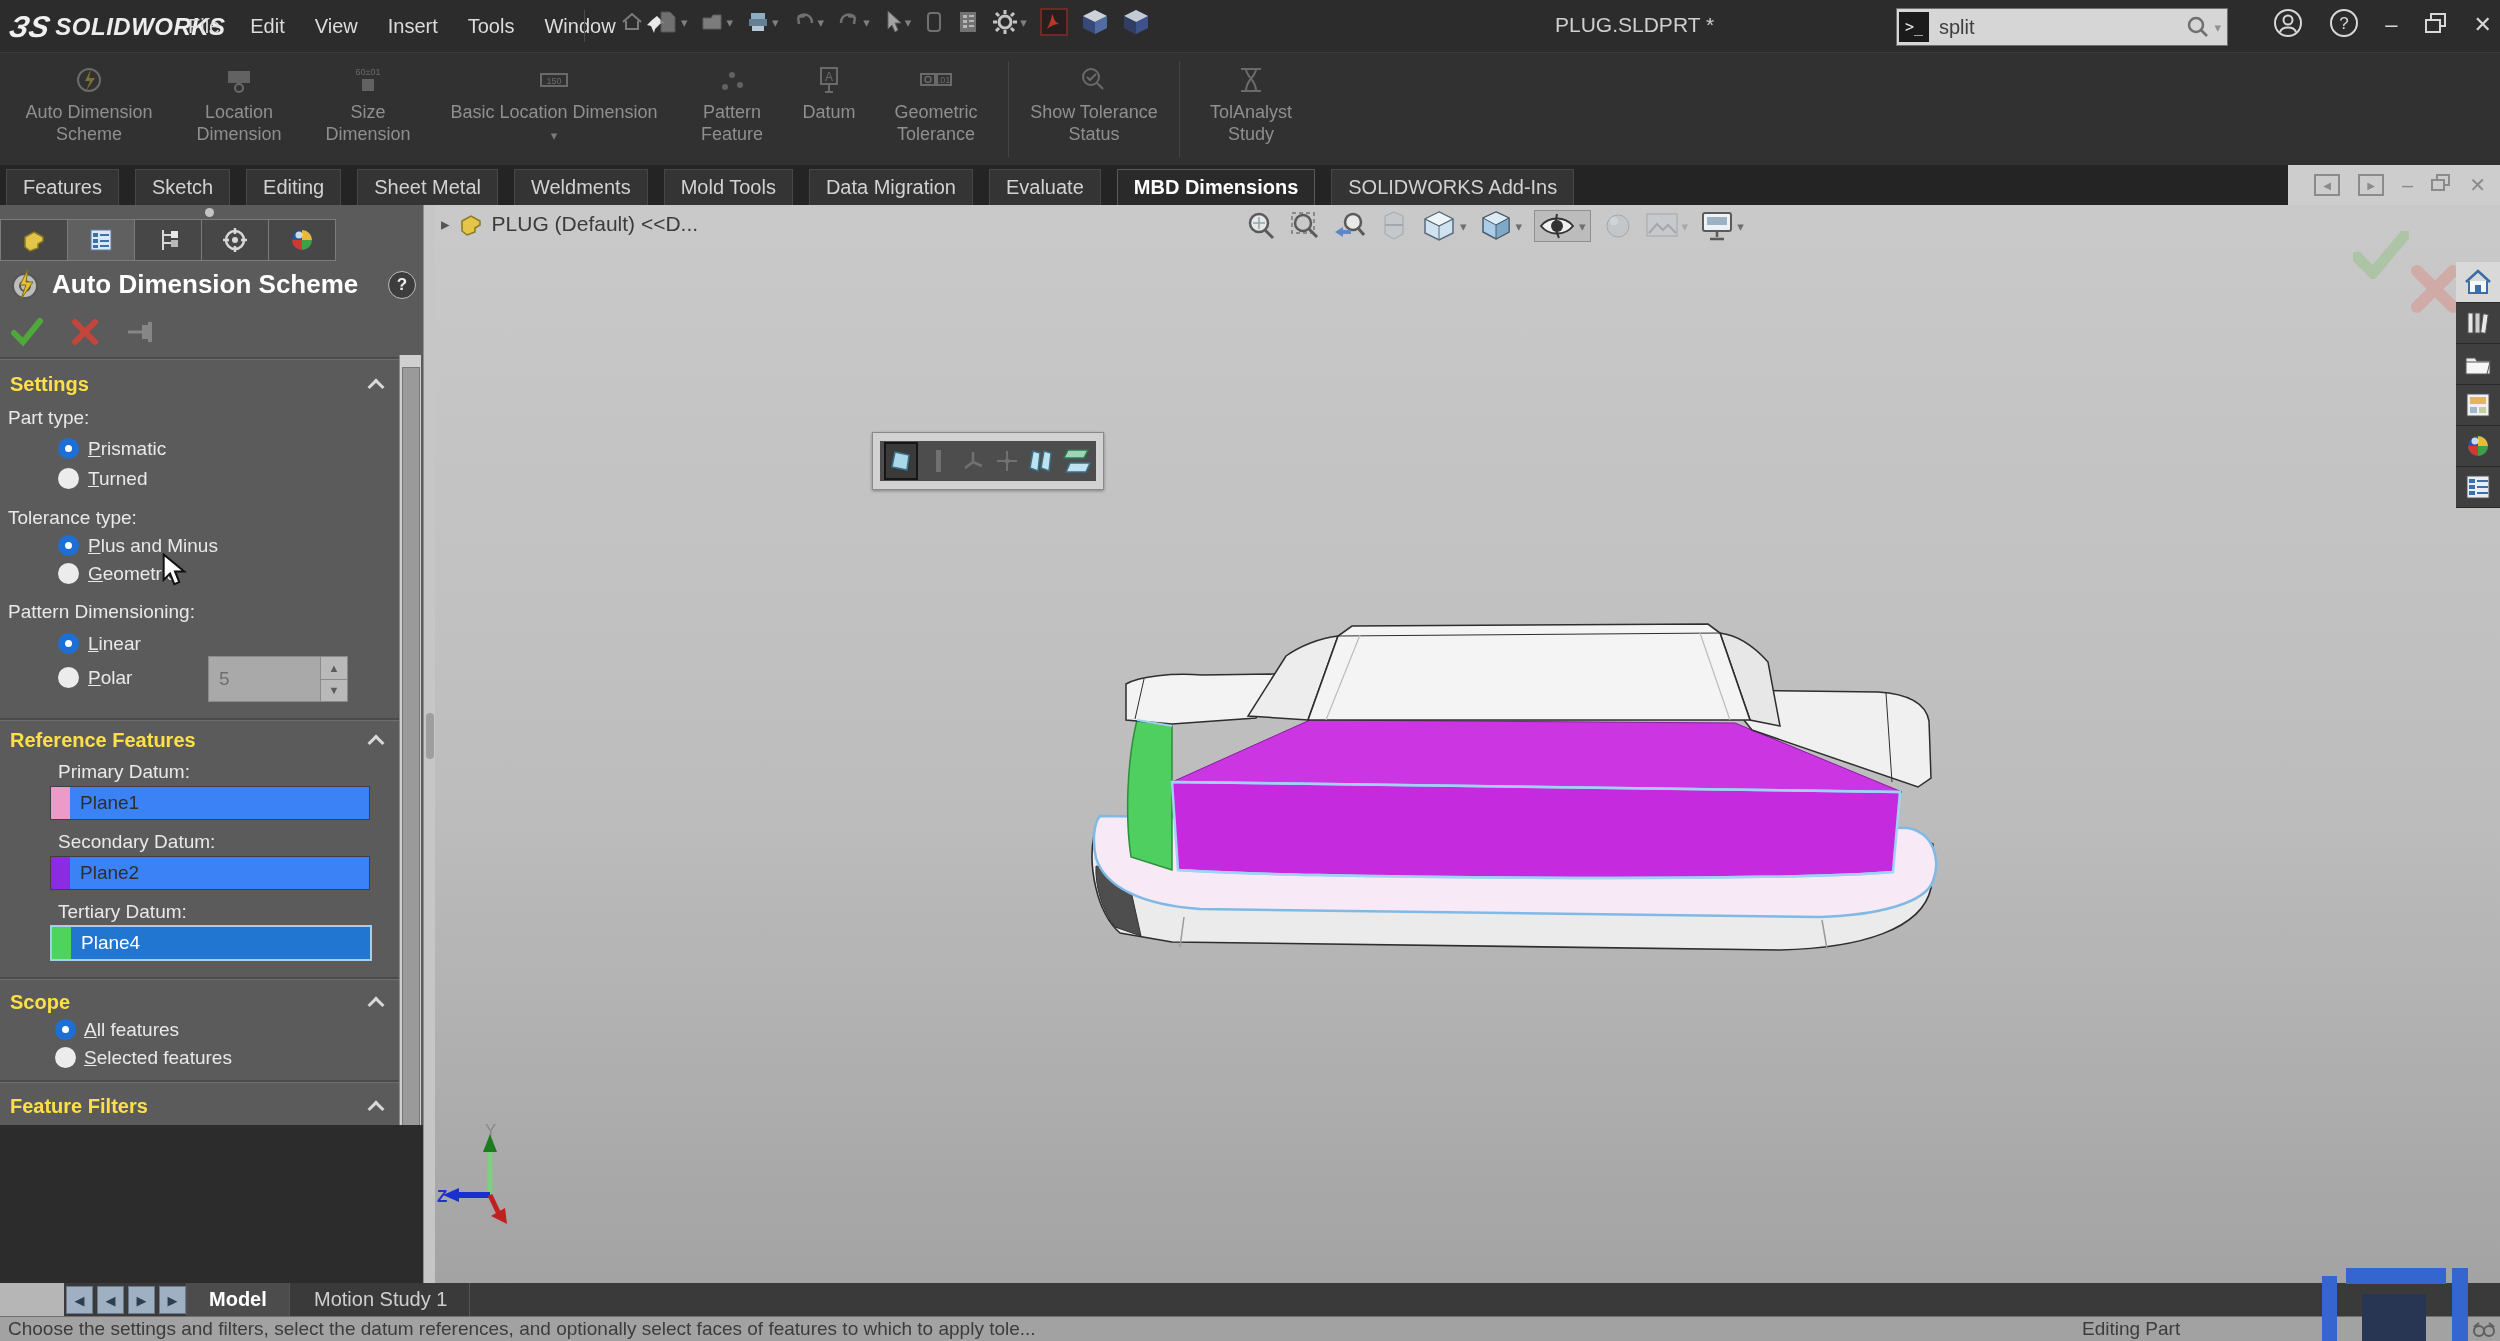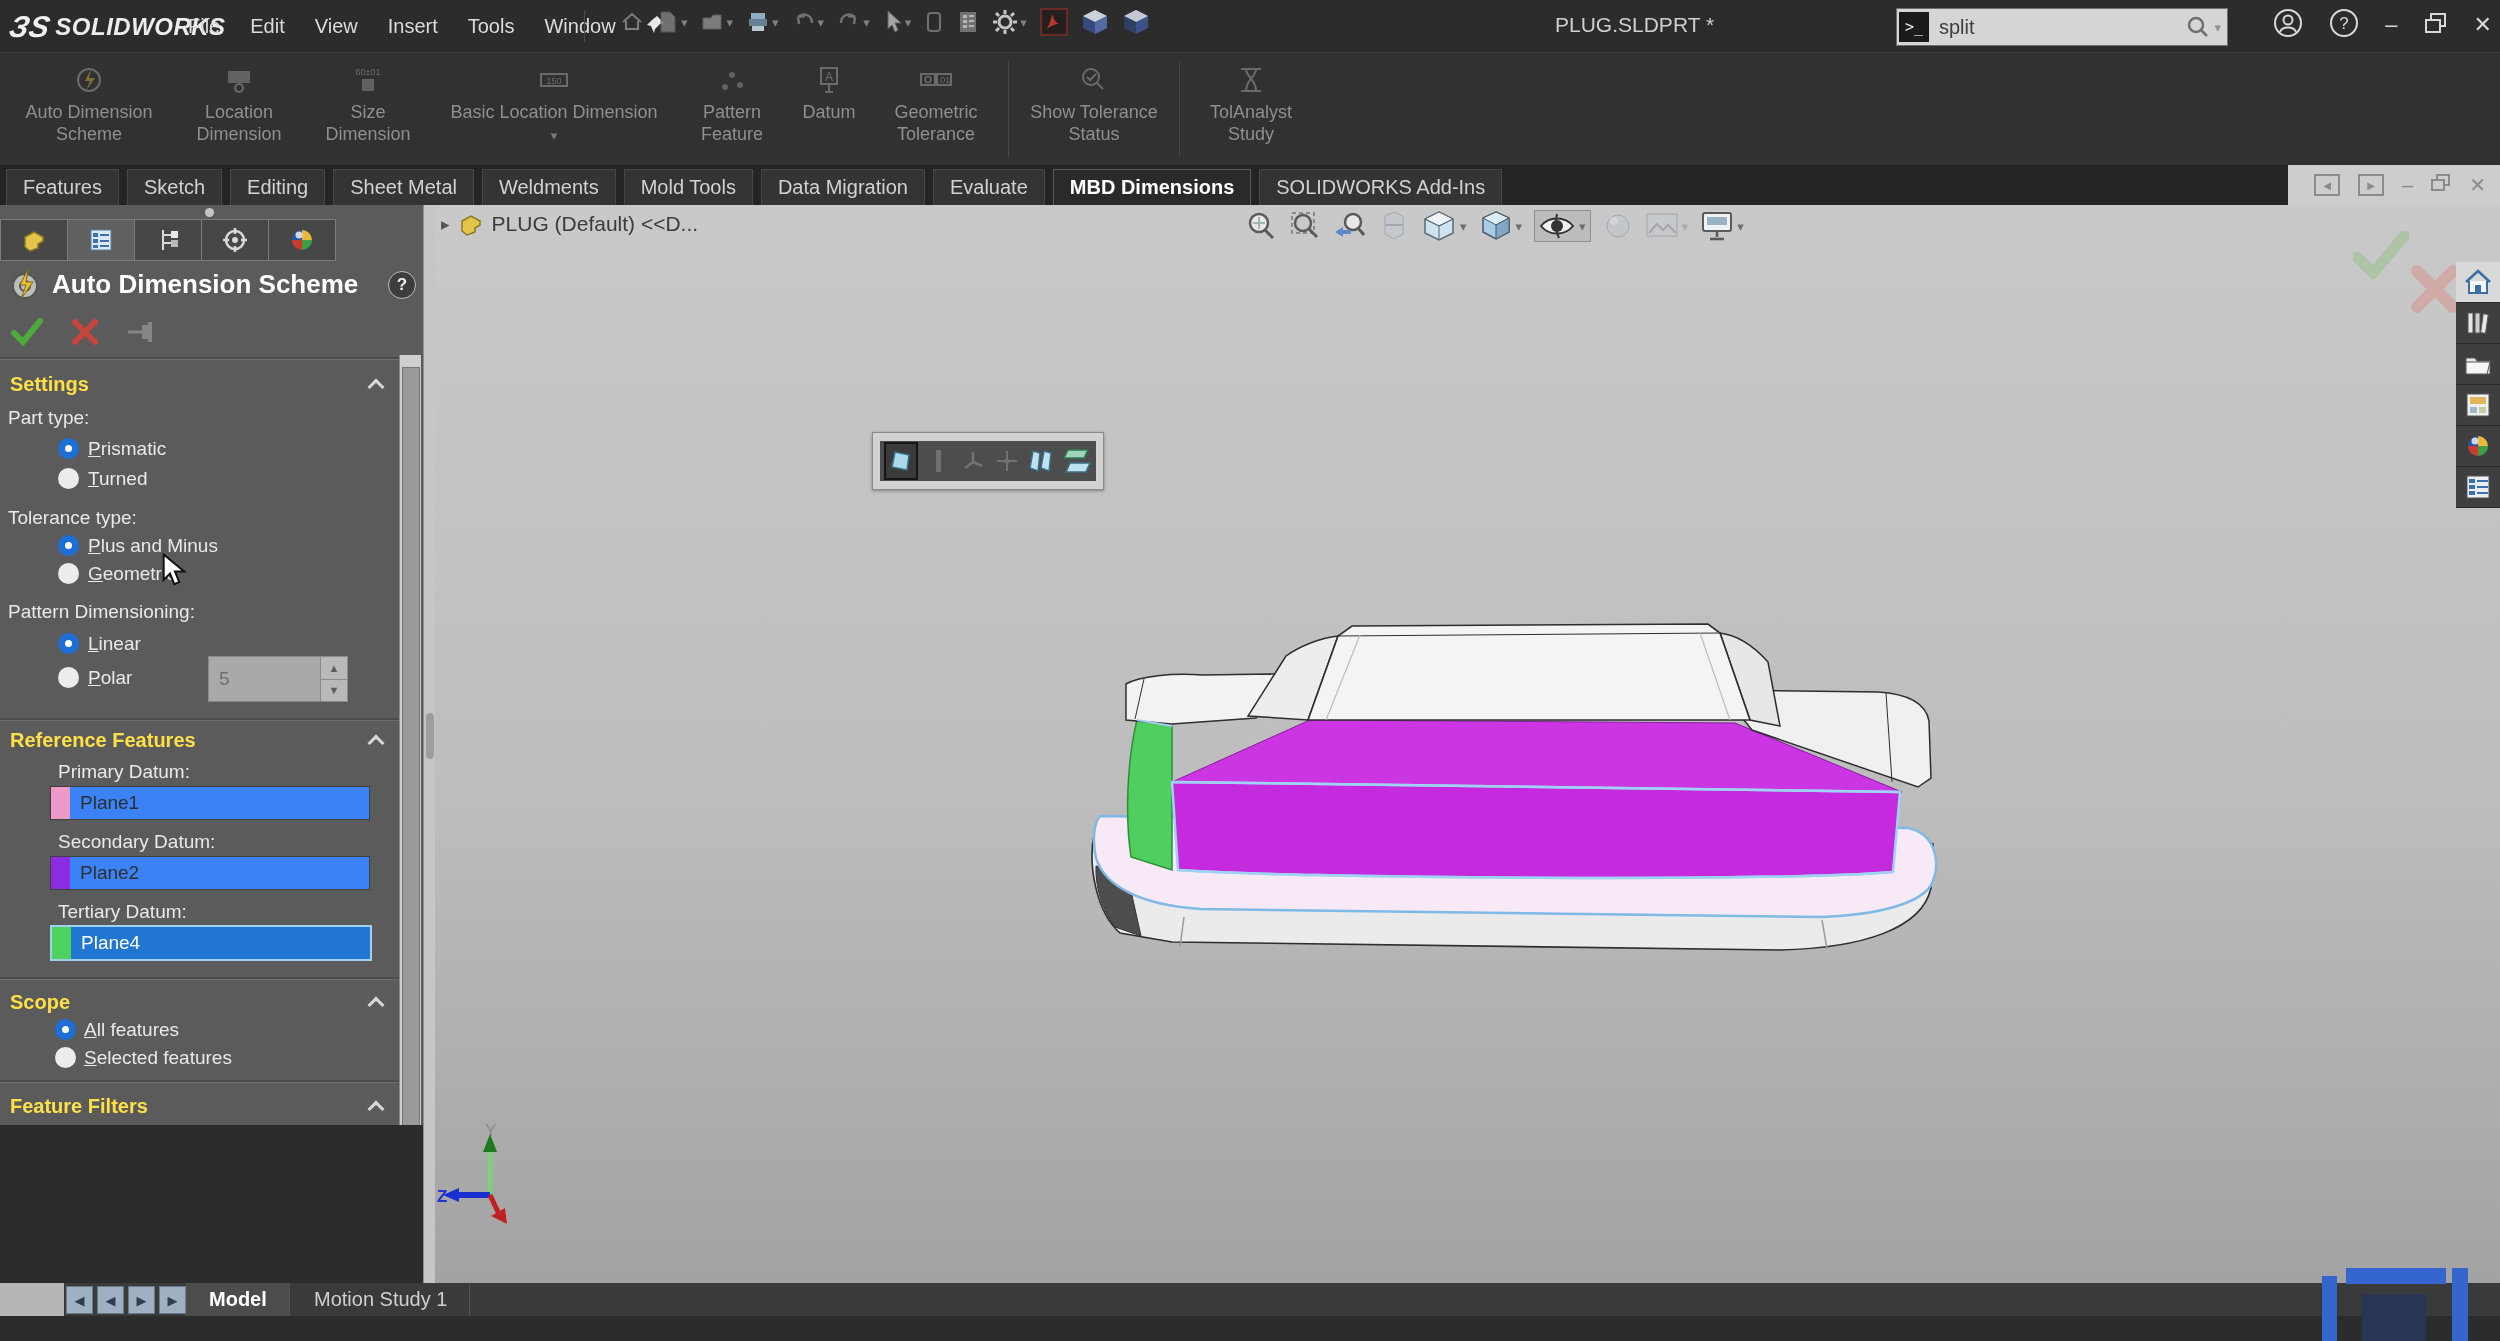--- a/index.html
+++ b/index.html
@@ -28,21 +28,21 @@
   
   .ribbon{position:absolute;left:0;top:52px;width:2500px;height:113px;background:#313131;border-top:1px solid #3b3b3b}
   .rrow{position:absolute;left:6px;top:6px;display:flex;align-items:flex-start}
   .rbtn{display:flex;flex-direction:column;align-items:center;justify-content:flex-start;color:#8f8f8f;font-size:18px;line-height:22px;padding:4px 8px;text-align:center}
   .rbtn .ric{height:34px;display:flex;align-items:center;justify-content:center;margin-bottom:4px;opacity:.55}
   .rsep{width:1px;height:96px;background:#454545;margin:2px 8px 0 8px}
   .rdrop{color:#7a7a7a;font-size:13px;margin-top:2px}
   
   .tabstrip{position:absolute;left:0;top:165px;width:2500px;height:40px;background:#242424}
   .ctabs{position:absolute;left:6px;top:4px;display:flex;height:36px}
-  .ctab{display:flex;align-items:center;padding:0 16px;margin-right:8px;background:#343434;border:1px solid #474747;border-bottom:none;color:#d2d2d2;font-size:20px;white-space:nowrap}
+  .ctab{display:flex;align-items:center;padding:0 16px;margin-right:16px;background:#343434;border:1px solid #474747;border-bottom:none;color:#d2d2d2;font-size:20px;white-space:nowrap}
   .ctab.active{background:#2a2a2a;color:#ffffff;font-weight:bold;border-color:#5a5a5a}
   .tabstrip .docwin{position:absolute;right:0;top:0;width:212px;height:40px;background:#cdcdcd;display:flex;align-items:center;justify-content:flex-end;gap:18px;padding-right:14px;box-sizing:border-box;color:#7f7f7f}
   .dw{width:22px;height:18px;border:2px solid #8b8b8b;display:flex;align-items:center;justify-content:center;font-size:12px;color:#8b8b8b;background:transparent}
   .dw.noborder{border:none;width:auto;font-size:20px}
   
   .panel{position:absolute;left:0;top:205px;width:423px;height:920px;background:#5b5b5b;color:#ebebeb;font-size:19px;overflow:hidden}
   .ptop-dot{position:absolute;left:205px;top:3px;width:9px;height:9px;border-radius:50%;background:#c4c4c4}
   .ptabs{position:absolute;left:0;top:14px;display:flex;height:40px}
   .ptab{width:66px;height:40px;background:#474747;border:1px solid #7c7c7c;border-left:none;display:flex;align-items:center;justify-content:center}
   .ptab:first-child{border-left:1px solid #7c7c7c}
@@ -764,20 +764,29 @@
     <div class="navbtns">
       <span class="nb">◀</span>
       <span class="nb">◀</span>
       <span class="nb">▶</span>
       <span class="nb">▶</span>
     </div>
     <div class="mtab active" style="left:186px">Model</div>
     <div class="mtab" style="left:292px">Motion Study 1</div>
   </div>
 
+  <div class="statusbar">
+    <div class="msg">Choose the settings and filters, select the datum references, and optionally select faces of features to which to apply tole...</div>
+    <div class="mode">Editing Part</div>
+    <svg style="position:absolute;left:2472px;top:2px" width="24" height="20" viewBox="0 0 24 20">
+        <circle cx="7" cy="12" r="5" fill="none" stroke="#5f5f5f" stroke-width="2"></circle>
+        <circle cx="17" cy="12" r="5" fill="none" stroke="#5f5f5f" stroke-width="2"></circle>
+        <path d="M12 12 h0 M2 8 L7 4 M22 8 L17 4" stroke="#5f5f5f" stroke-width="2" fill="none"></path>
+      </svg>
+  </div>
 
   <svg class="wmark" viewBox="0 0 146 73">
     <rect x="0" y="8" width="15" height="65" fill="#3565cf"></rect>
     <rect x="24" y="0" width="100" height="16" fill="#3565cf"></rect>
     <rect x="40" y="26" width="64" height="47" fill="#283654"></rect>
     <rect x="130" y="0" width="16" height="73" fill="#3565cf"></rect>
   </svg>
 
 </div>
 

